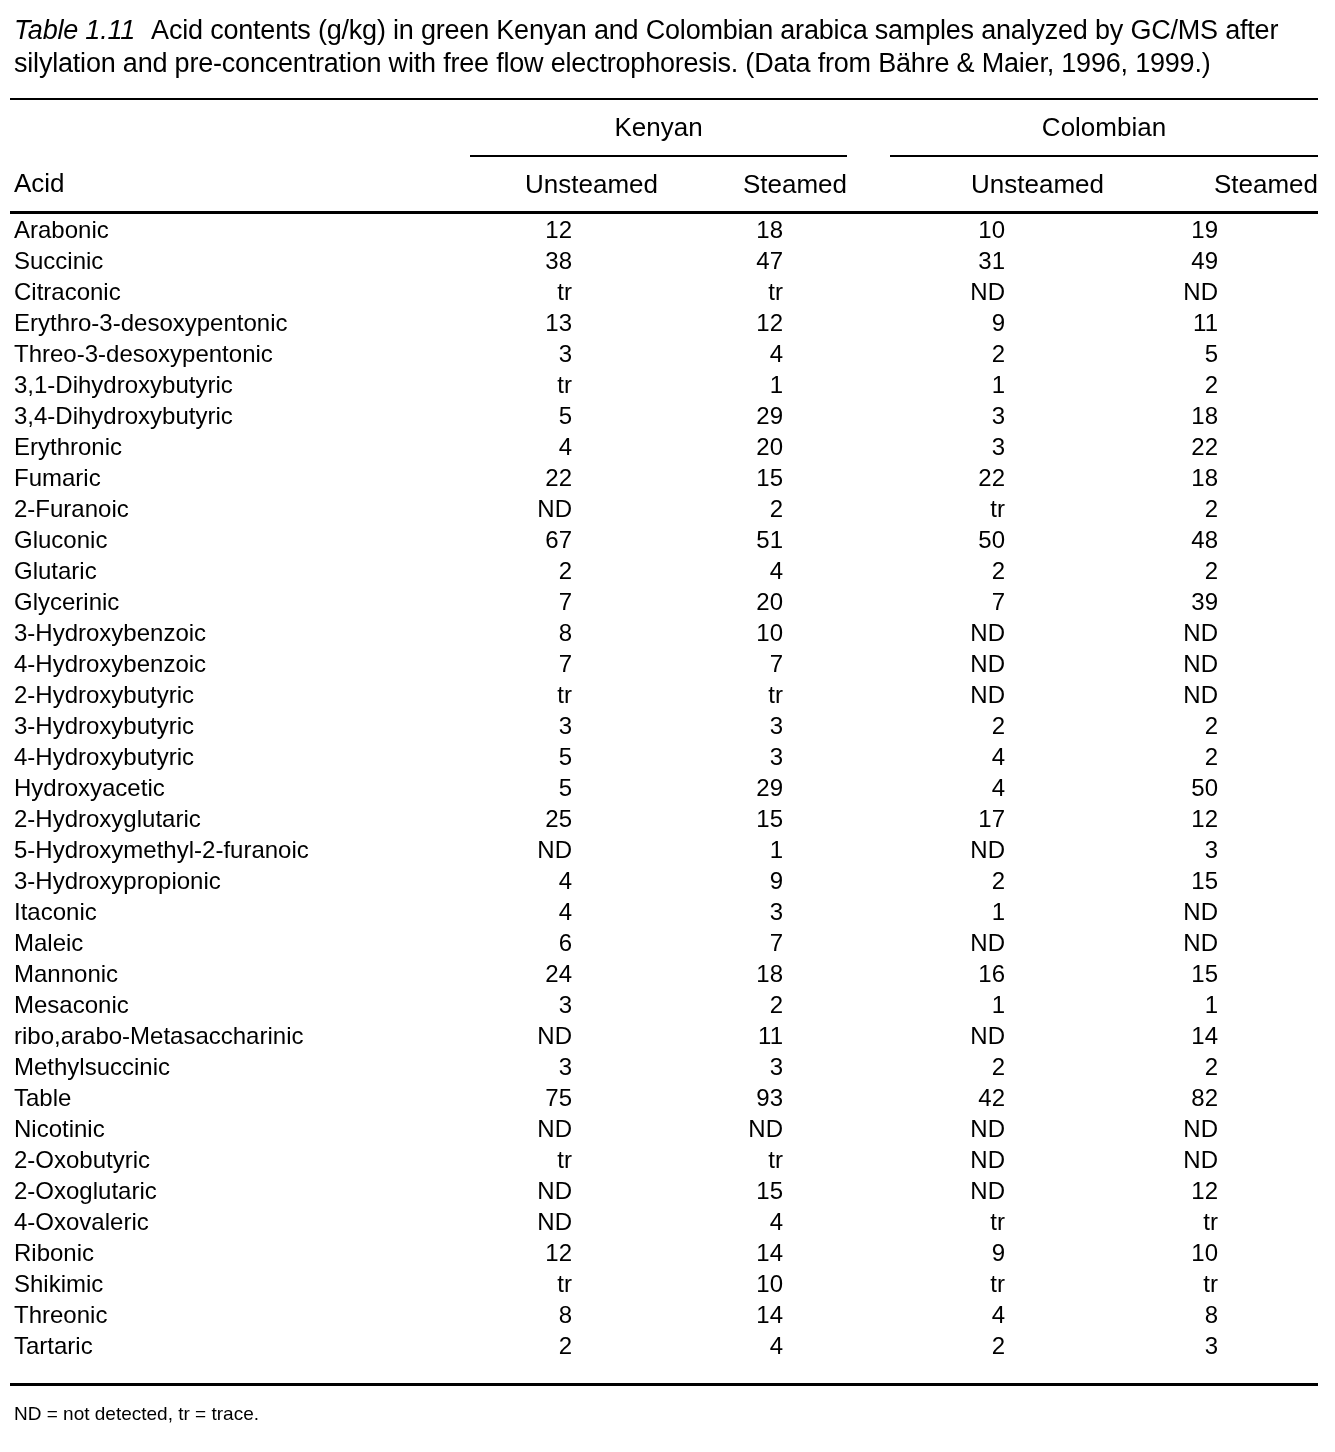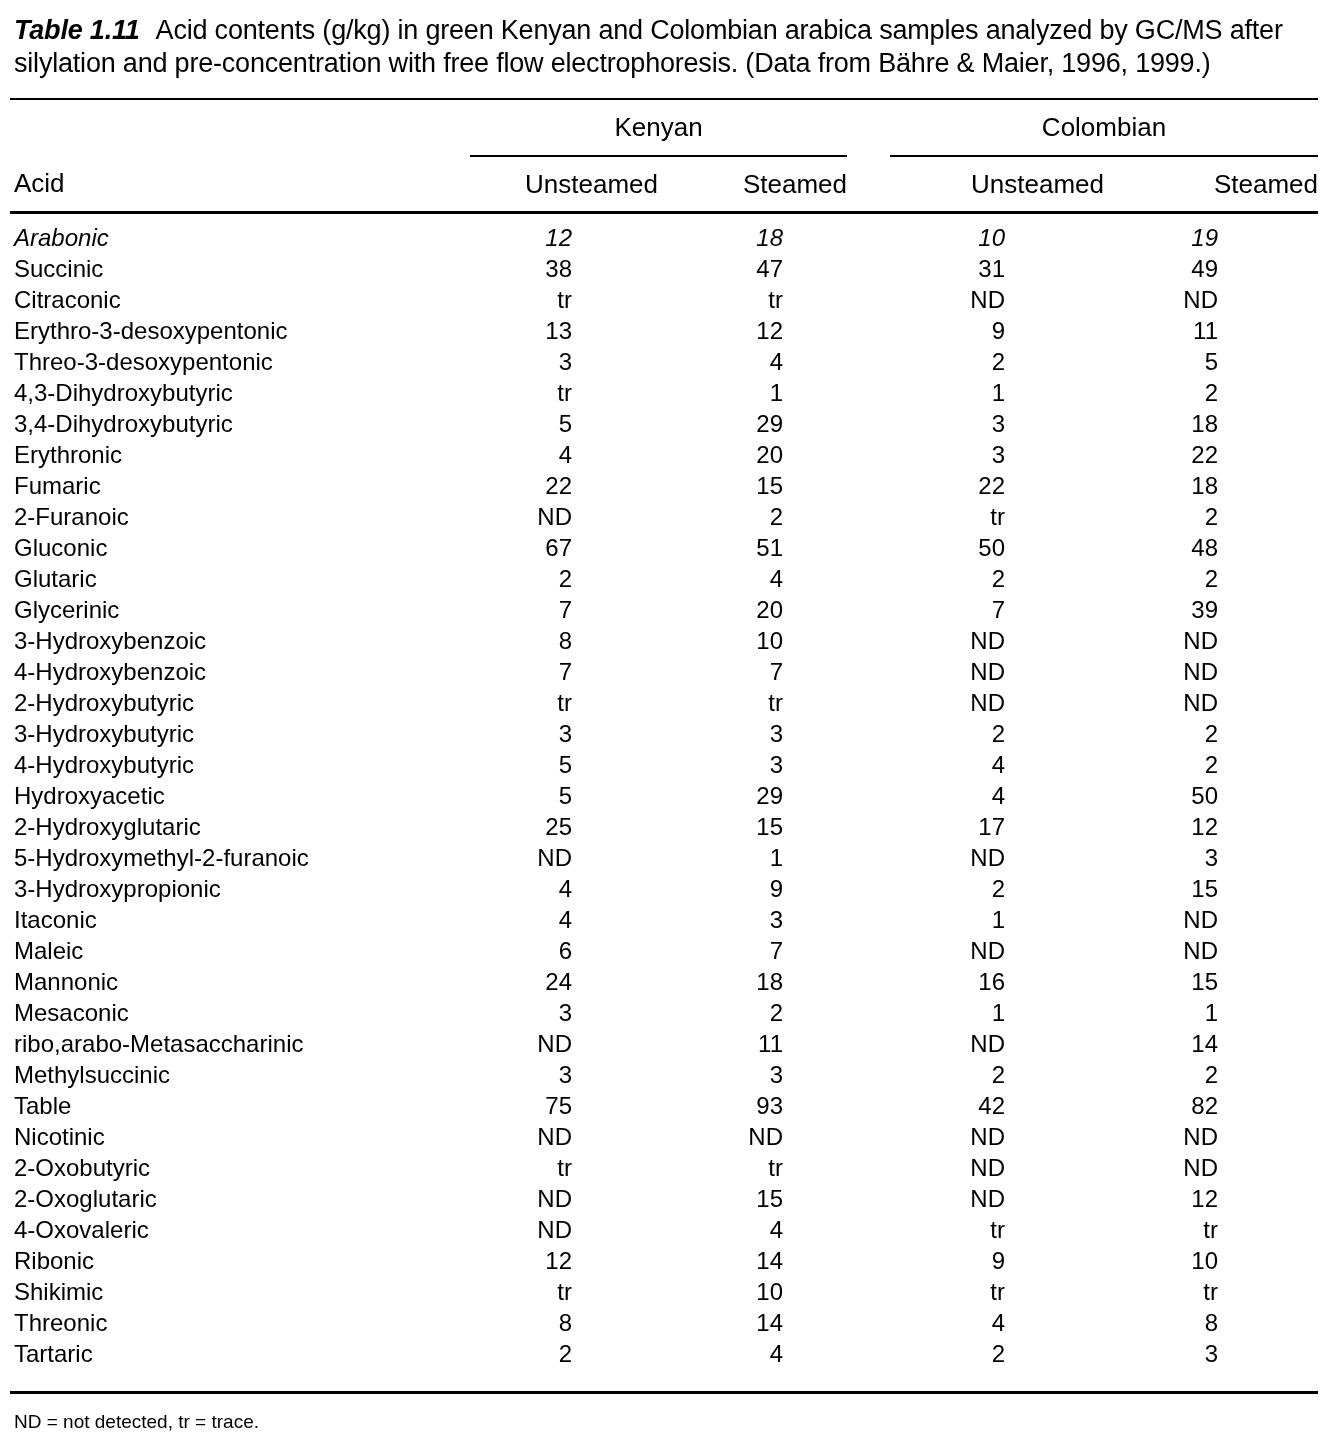--- a/index.html
+++ b/index.html
@@ -16,21 +16,21 @@
     background: #ffffff;
     overflow: hidden;
   }
   .caption {
     margin: 14px 10px 0 14px;
     font-size: 27px;
     line-height: 33px;
     letter-spacing: -0.2px;
   }
   .caption-label {
-    font-weight: bold;
+    font-weight: normal;
     font-style: italic;
     margin-right: 16px;
   }
   .table-wrap {
     margin: 18px 17px 0 10px;
   }
   table {
     width: 1308px;
     border-collapse: collapse;
     table-layout: fixed;
@@ -80,21 +80,21 @@
     text-align: left;
     padding-left: 4px;
   }
   tbody td.val {
     text-align: right;
   }
   tbody td:nth-child(2) { padding-right: 86px; }
   tbody td:nth-child(3) { padding-right: 64px; }
   tbody td:nth-child(5) { padding-right: 99px; }
   tbody td:nth-child(6) { padding-right: 100px; }
-  tbody tr.first-row td { padding-top: 8px; font-style: italic; }
+  tbody tr.first-row td { padding-top: 0; }
   tbody tr.last-row td {
     padding-bottom: 22px;
     border-bottom: 3px solid #000;
   }
   .footnote {
     margin: 14px 10px 0 14px;
     font-size: 19px;
     line-height: 28px;
   }
 </style>
@@ -168,21 +168,21 @@
           </tr>
           <tr>
             <td class="acid-cell">Threo-3-desoxypentonic</td>
             <td class="val">3</td>
             <td class="val">4</td>
             <td class="gap"></td>
             <td class="val">2</td>
             <td class="val">5</td>
           </tr>
           <tr>
-            <td class="acid-cell">4,3-Dihydroxybutyric</td>
+            <td class="acid-cell">3,1-Dihydroxybutyric</td>
             <td class="val">tr</td>
             <td class="val">1</td>
             <td class="gap"></td>
             <td class="val">1</td>
             <td class="val">2</td>
           </tr>
           <tr>
             <td class="acid-cell">3,4-Dihydroxybutyric</td>
             <td class="val">5</td>
             <td class="val">29</td>

